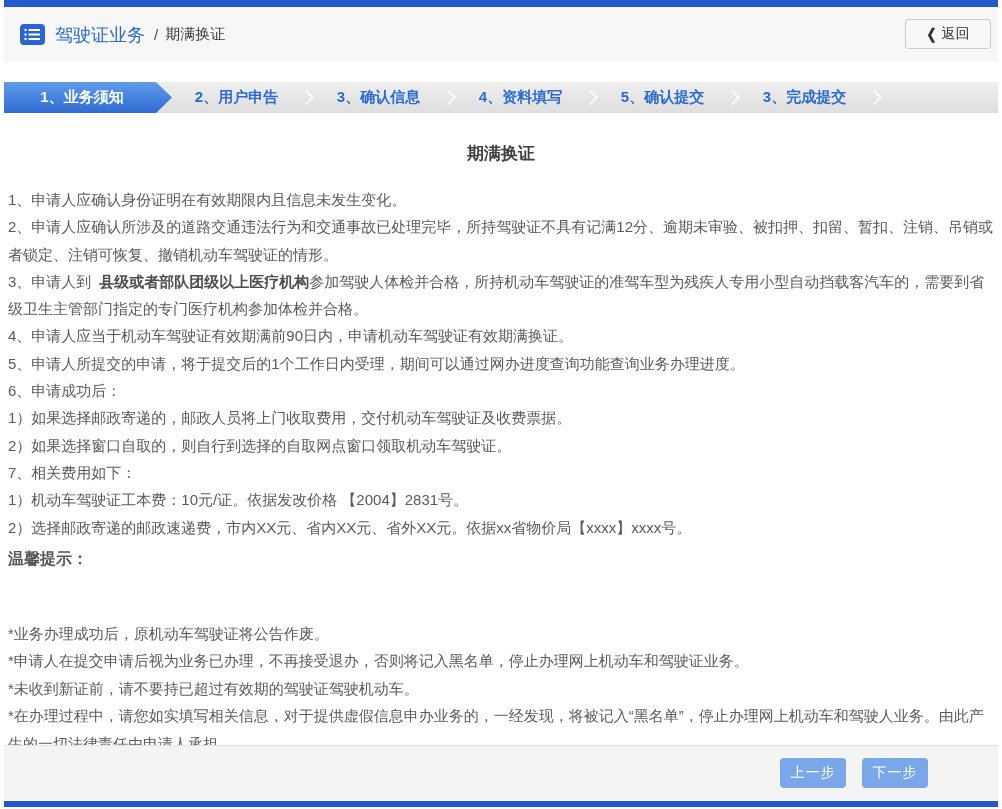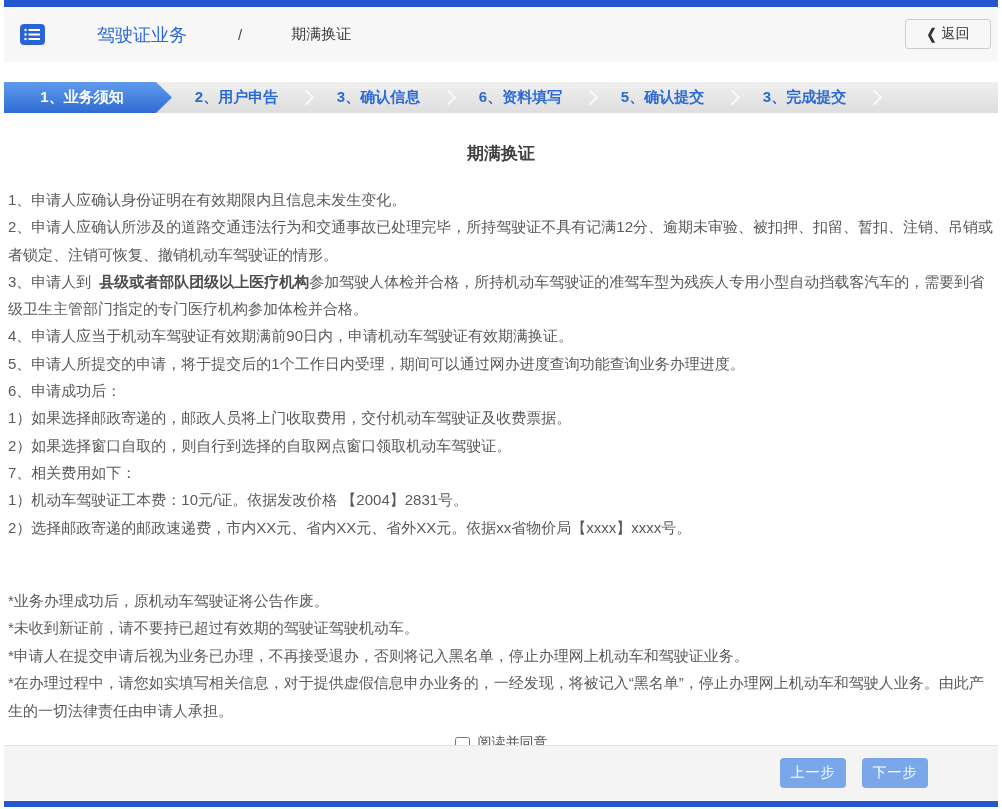--- a/index.html
+++ b/index.html
@@ -7,21 +7,21 @@
   body {
     width:1002px; height:809px; position:relative; background:#ffffff;
     font-family:"Liberation Sans", sans-serif; overflow:hidden;
   }
   
   .topbar { position:absolute; top:0; left:4px; right:4px; height:7px; background:#2257ce; }
 
   
   .header {
     position:absolute; top:7px; left:4px; right:4px; height:55px;
-    background:#f7f7f8; display:flex; align-items:center;gap:42px;
+    background:#f7f7f8; display:flex; align-items:center;
   }
   .header .list-ic { margin-left:16px; flex:0 0 auto; display:block; }
   .crumb-main { color:#2a69d5; font-size:18px; margin-left:10px; font-weight:400; }
   .crumb-sep  { color:#4a4a4a; font-size:15px; margin-left:9px; }
   .crumb-page { color:#3c3c3c; font-size:15px; margin-left:7px; }
   .back-btn {
     position:absolute; top:19px; right:11px; width:86px; height:30px;
     background:#f7f7f7; border:1px solid #cccccc; border-radius:3px;
     color:#333; font-size:14px; display:flex; align-items:center; justify-content:center;
     gap:5px; cursor:pointer; font-family:inherit;
@@ -101,21 +101,21 @@
   <span class="back-chevron">❮</span>
   <span>返回</span>
 </button>
 
 <div class="tabs">
     <div class="tab tab-active">1、业务须知</div>
     <div class="tab">2、用户申告</div>
     <i class="sep"></i>
     <div class="tab">3、确认信息</div>
     <i class="sep"></i>
-    <div class="tab">6、资料填写</div>
+    <div class="tab">4、资料填写</div>
     <i class="sep"></i>
     <div class="tab">5、确认提交</div>
     <i class="sep"></i>
     <div class="tab">3、完成提交</div>
     <i class="sep"></i>
   </div>
 
 <div class="content">
   <div class="page-title">期满换证</div>
   <div class="paras">
@@ -124,24 +124,25 @@
       <p><span>3、申请人到</span><span class="b">县级或者部队团级以上医疗机构</span><span>参加驾驶人体检并合格，所持机动车驾驶证的准驾车型为残疾人专用小型自动挡载客汽车的，需要到省级卫生主管部门指定的专门医疗机构参加体检并合格。</span></p>
       <p><span>4、申请人应当于机动车驾驶证有效期满前90日内，申请机动车驾驶证有效期满换证。</span></p>
       <p><span>5、申请人所提交的申请，将于提交后的1个工作日内受理，期间可以通过网办进度查询功能查询业务办理进度。</span></p>
       <p><span>6、申请成功后：</span></p>
       <p><span>1）如果选择邮政寄递的，邮政人员将上门收取费用，交付机动车驾驶证及收费票据。</span></p>
       <p><span>2）如果选择窗口自取的，则自行到选择的自取网点窗口领取机动车驾驶证。</span></p>
       <p><span>7、相关费用如下：</span></p>
       <p><span>1）机动车驾驶证工本费：10元/证。依据发改价格 【2004】2831号。</span></p>
       <p><span>2）选择邮政寄递的邮政速递费，市内XX元、省内XX元、省外XX元。依据xx省物价局【xxxx】xxxx号。</span></p>
     </div>
+  <div class="notice-title">温馨提示：</div>
   <div class="notices">
       <p>*业务办理成功后，原机动车驾驶证将公告作废。</p>
+      <p>*申请人在提交申请后视为业务已办理，不再接受退办，否则将记入黑名单，停止办理网上机动车和驾驶证业务。</p>
       <p>*未收到新证前，请不要持已超过有效期的驾驶证驾驶机动车。</p>
-      <p>*申请人在提交申请后视为业务已办理，不再接受退办，否则将记入黑名单，停止办理网上机动车和驾驶证业务。</p>
       <p>*在办理过程中，请您如实填写相关信息，对于提供虚假信息申办业务的，一经发现，将被记入“黑名单”，停止办理网上机动车和驾驶人业务。由此产生的一切法律责任由申请人承担。</p>
     </div>
   <div class="agree-row">
     <input type="checkbox" id="agree" style="">
     <label for="agree">阅读并同意</label>
   </div>
 </div>
 
 <div class="footer">
   <button class="btn">上一步</button>

